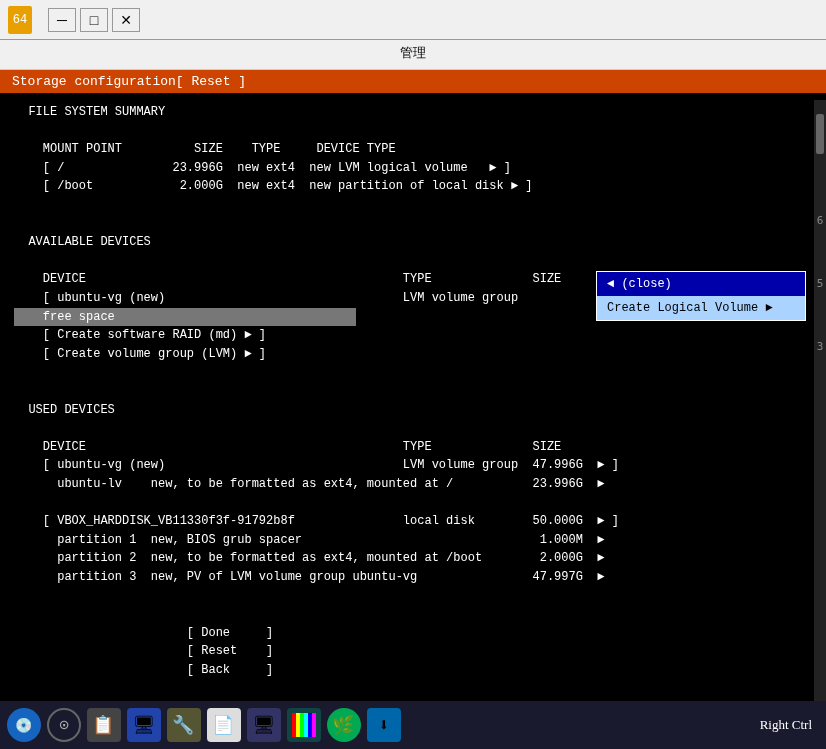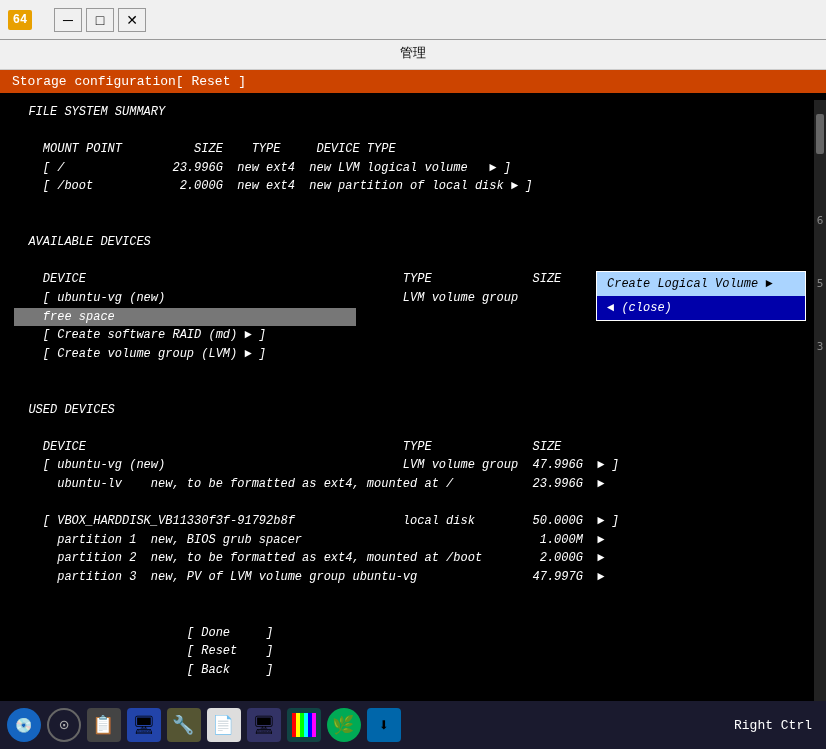--- a/index.html
+++ b/index.html
@@ -16,27 +16,27 @@
       background: #f0f0f0;
       height: 40px;
       display: flex;
       align-items: center;
       padding: 0 8px;
       border-bottom: 1px solid #999;
       user-select: none;
     }
     .title-bar-icon {
       width: 24px;
-      height: 20px;
-      margin-right: 22px;
+      height: 28px;
+      margin-right: 16px;
       background: #e8a000;
       display: flex;
       align-items: center;
       justify-content: center;
-      font-weight: bold;
+      font-weight: normal;
       font-size: 12px;
       color: white;
       border-radius: 2px;
     }
     .title-bar-text {
       flex: 1;
       font-size: 13px;
       font-family: 'Segoe UI', sans-serif;
       color: #000;
     }
@@ -88,21 +88,20 @@
 
     
     .terminal {
       background: #000;
       color: #fff;
       font-family: 'Courier New', monospace;
       font-size: 12px;
       padding: 10px 14px;
       line-height: 1.5;
       position: relative;
-      font-style: italic;
     }
 
     
     .dropdown-popup {
       position: absolute;
       background: #0000aa;
       border: 1px solid #fff;
       font-family: 'Courier New', monospace;
       font-size: 12px;
       color: #fff;
@@ -139,21 +138,21 @@
       align-items: center;
       justify-content: center;
       border-radius: 4px;
       cursor: pointer;
       font-size: 20px;
     }
 
     .right-ctrl-label {
       margin-left: auto;
       color: #fff;
-      font-family: Liberation Mono, monospace;
+      font-family: Liberation Serif, serif;
       font-size: 13px;
       padding-right: 8px;
     }
 
     pre {
       font-family: 'Courier New', monospace;
       font-size: 12px;
       line-height: 1.55;
       color: #fff;
       white-space: pre;
@@ -223,22 +222,22 @@
       partition 2  new, to be formatted as ext4, mounted at /boot        2.000G  ►
       partition 3  new, PV of LVM volume group ubuntu-vg                47.997G  ►
 
 
                         [ Done     ]
                         [ Reset    ]
                         [ Back     ]
     </pre>
 
     <div class="dropdown-popup" style="position:absolute; top:178px; left:596px; min-width:210px;">
+      <div class="dropdown-item">◄ (close)</div>
       <div class="dropdown-item selected">Create Logical Volume   ►</div>
-      <div class="dropdown-item">◄ (close)</div>
     </div>
 
   </div>
 
   <div style="position:absolute;right:0;top:30px;bottom:0;width:12px;background:#222;display:flex;flex-direction:column;align-items:center;padding-top:4px;">
     <div style="width:8px;height:40px;background:#666;border-radius:2px;margin-top:10px;"></div>
 
     <div style="color:#888;font-size:11px;margin-top:60px;font-family:monospace;">6</div>
     <div style="color:#888;font-size:11px;margin-top:50px;font-family:monospace;">5</div>
     <div style="color:#888;font-size:11px;margin-top:50px;font-family:monospace;">3</div>

